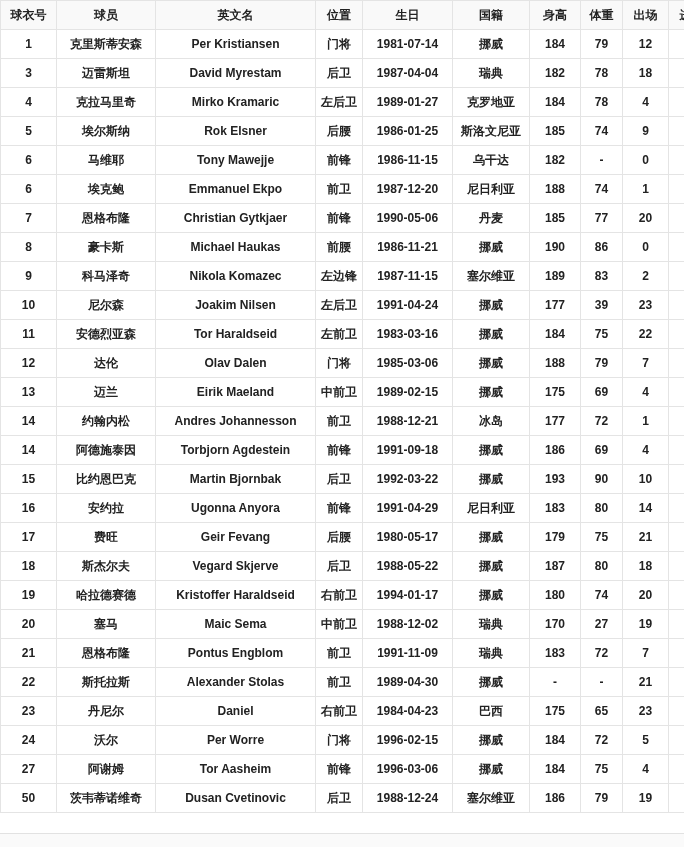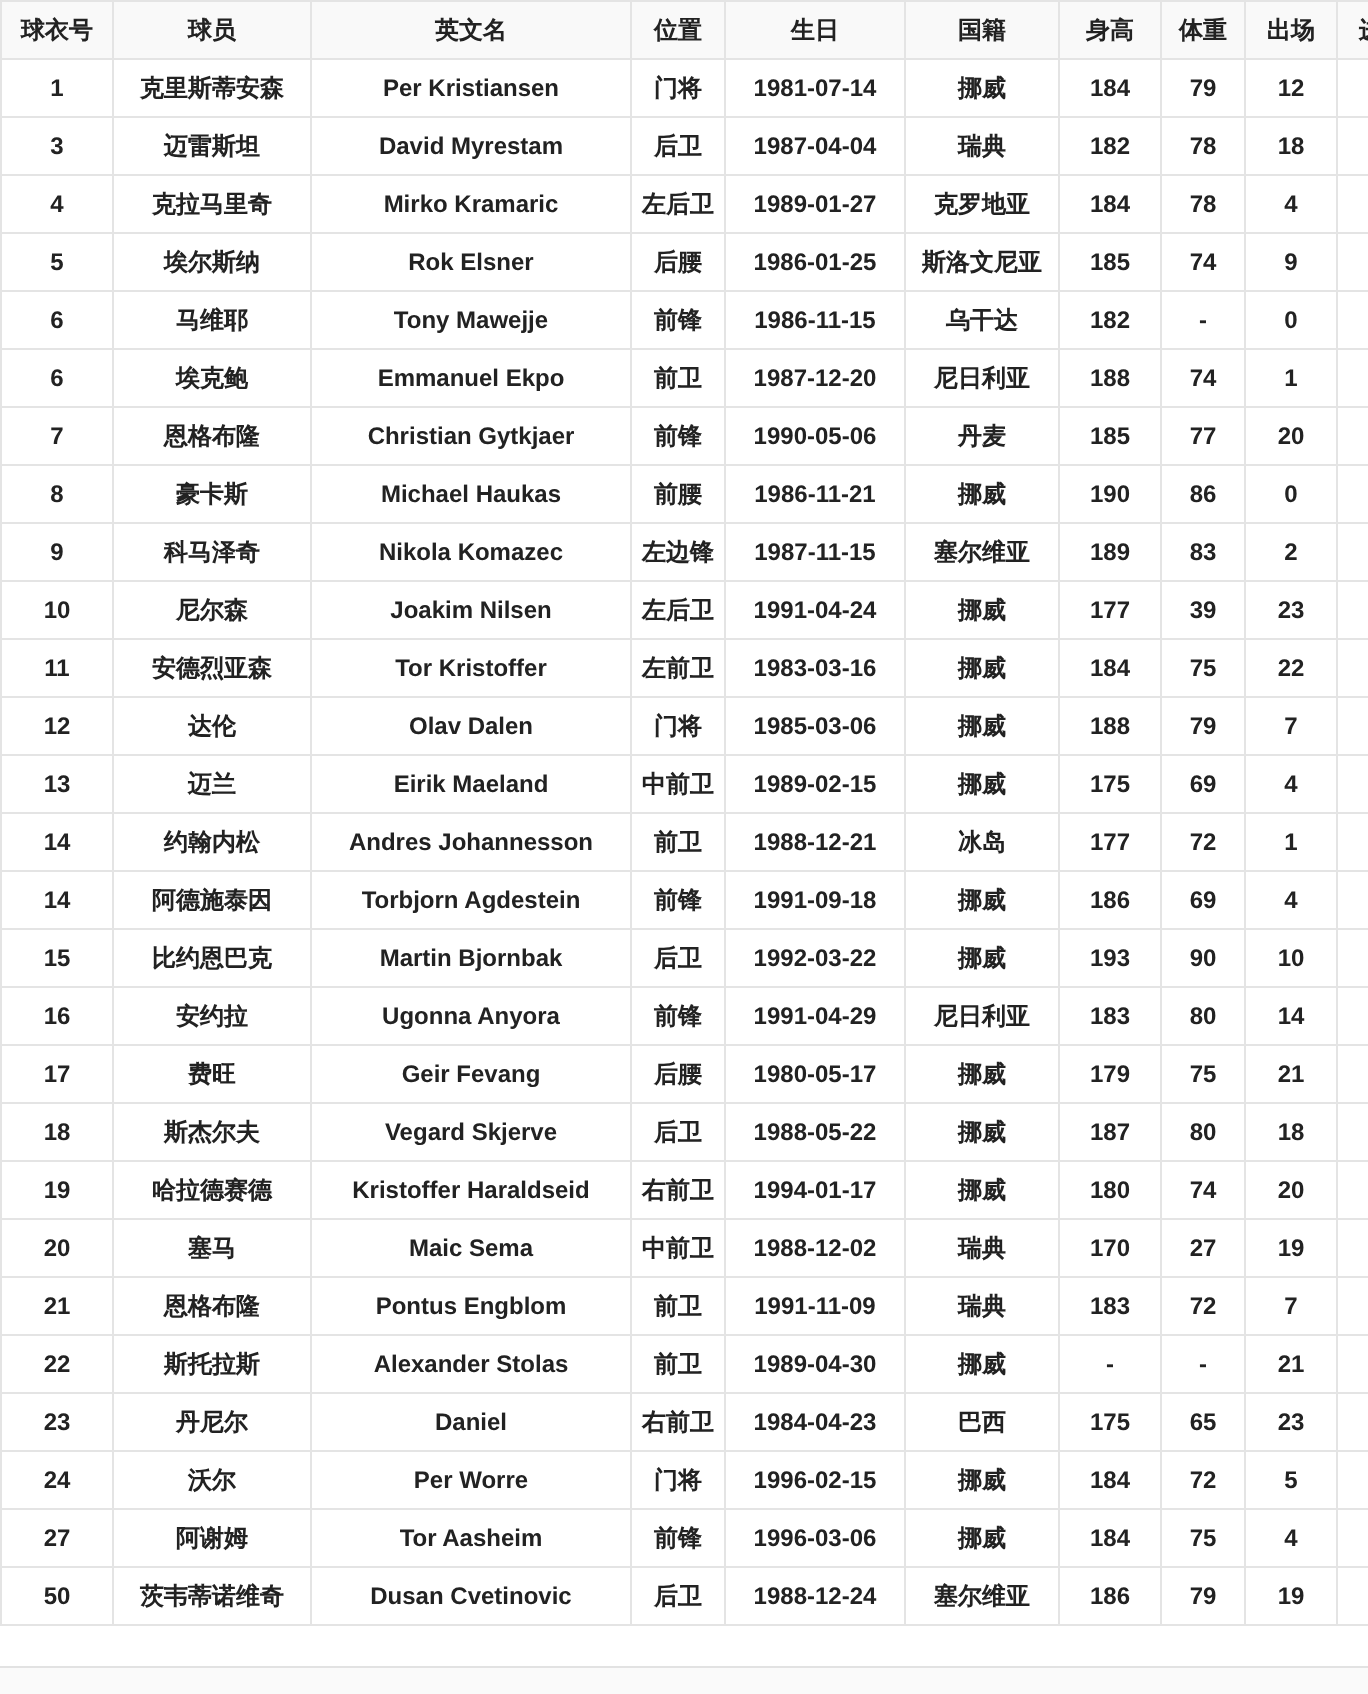--- a/index.html
+++ b/index.html
@@ -201,21 +201,21 @@
           <td class="c4">1991-04-24</td>
           <td class="c5">挪威</td>
           <td class="c6">177</td>
           <td class="c7">39</td>
           <td class="c8">23</td>
           <td class="c9">0</td>
         </tr>
         <tr>
           <td class="c0">11</td>
           <td class="c1">安德烈亚森</td>
-          <td class="c2">Tor Kristoffer</td>
+          <td class="c2">Tor Haraldseid</td>
           <td class="c3">左前卫</td>
           <td class="c4">1983-03-16</td>
           <td class="c5">挪威</td>
           <td class="c6">184</td>
           <td class="c7">75</td>
           <td class="c8">22</td>
           <td class="c9">1</td>
         </tr>
         <tr>
           <td class="c0">12</td>

